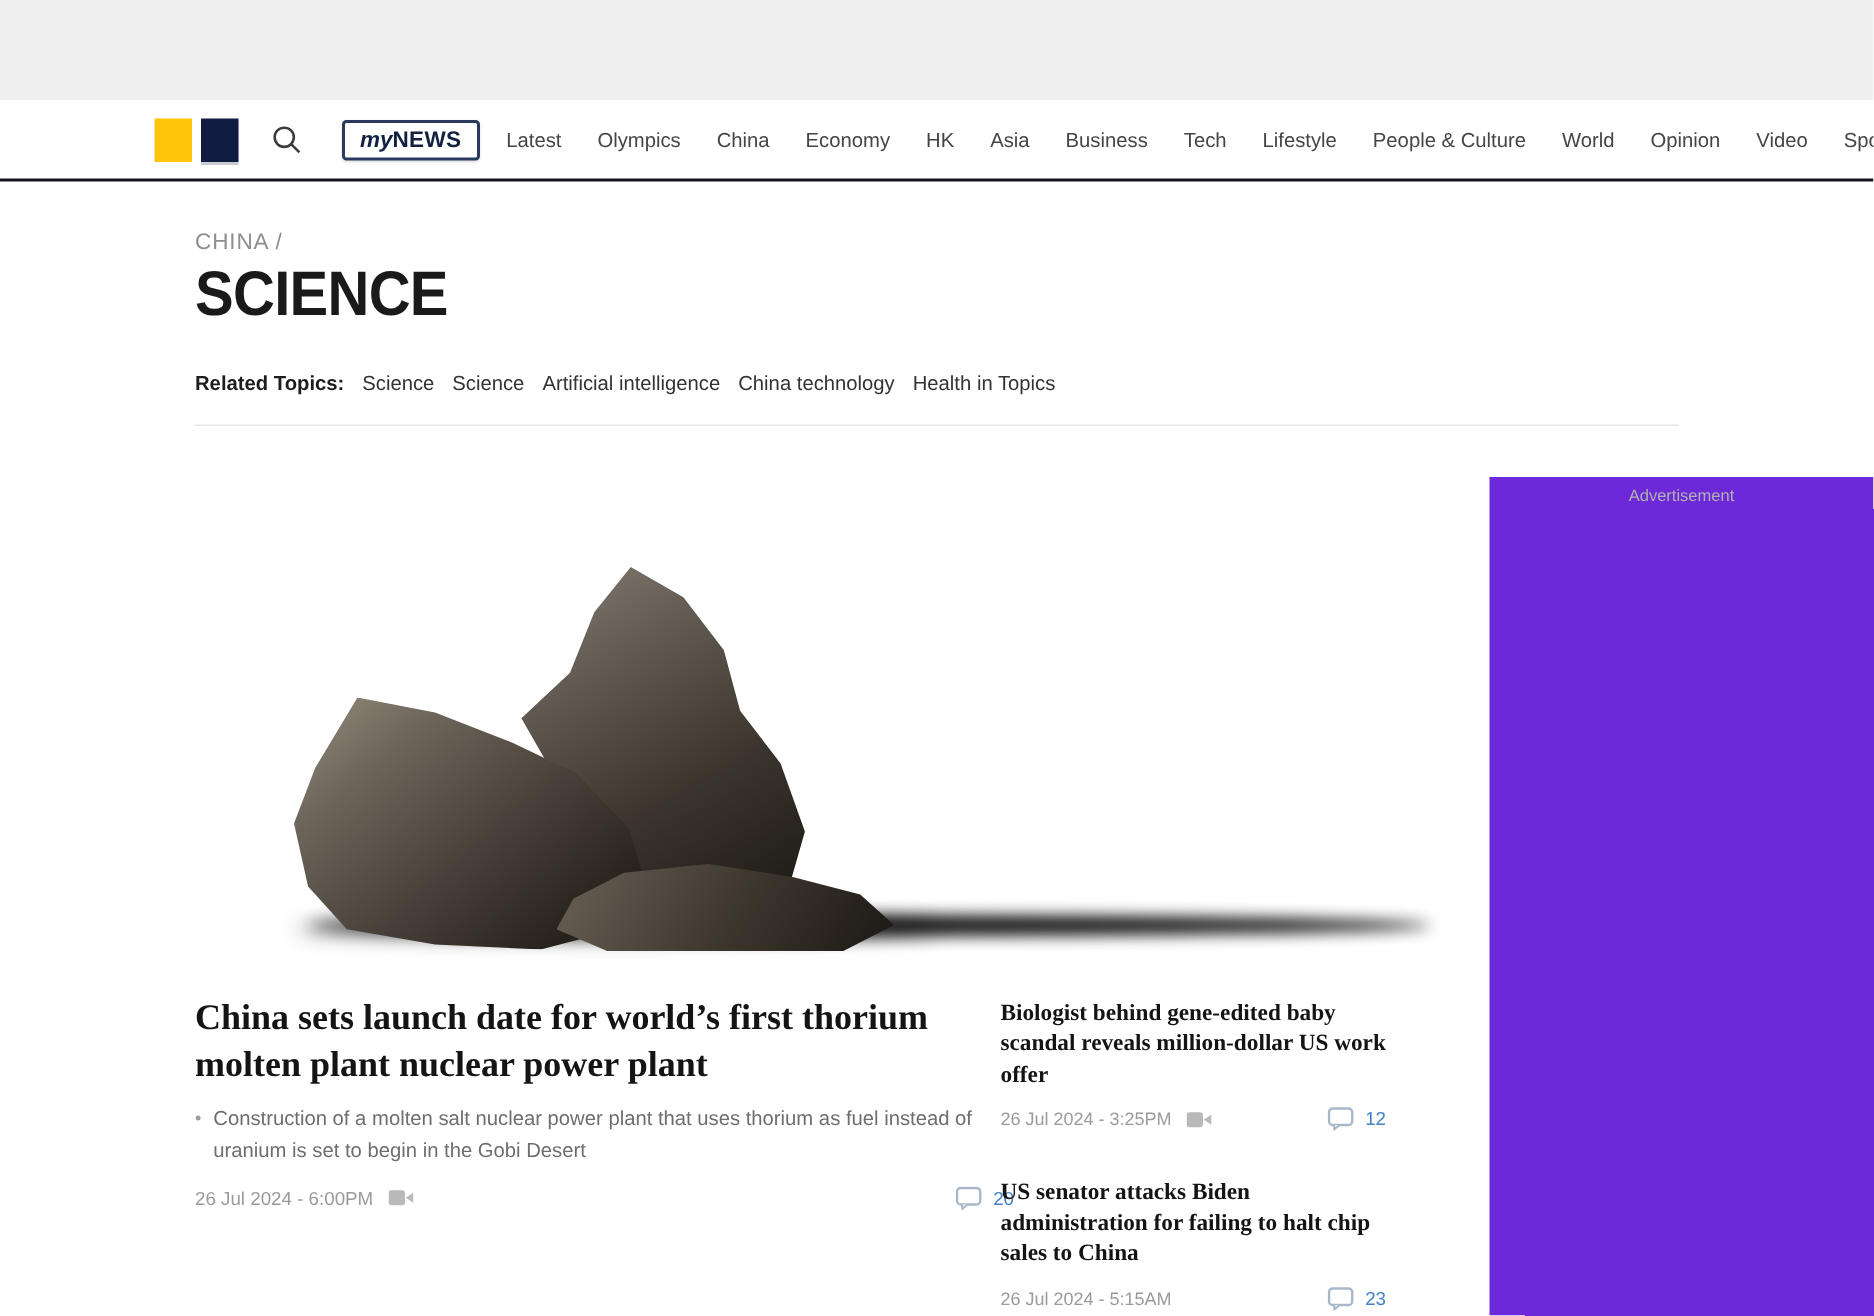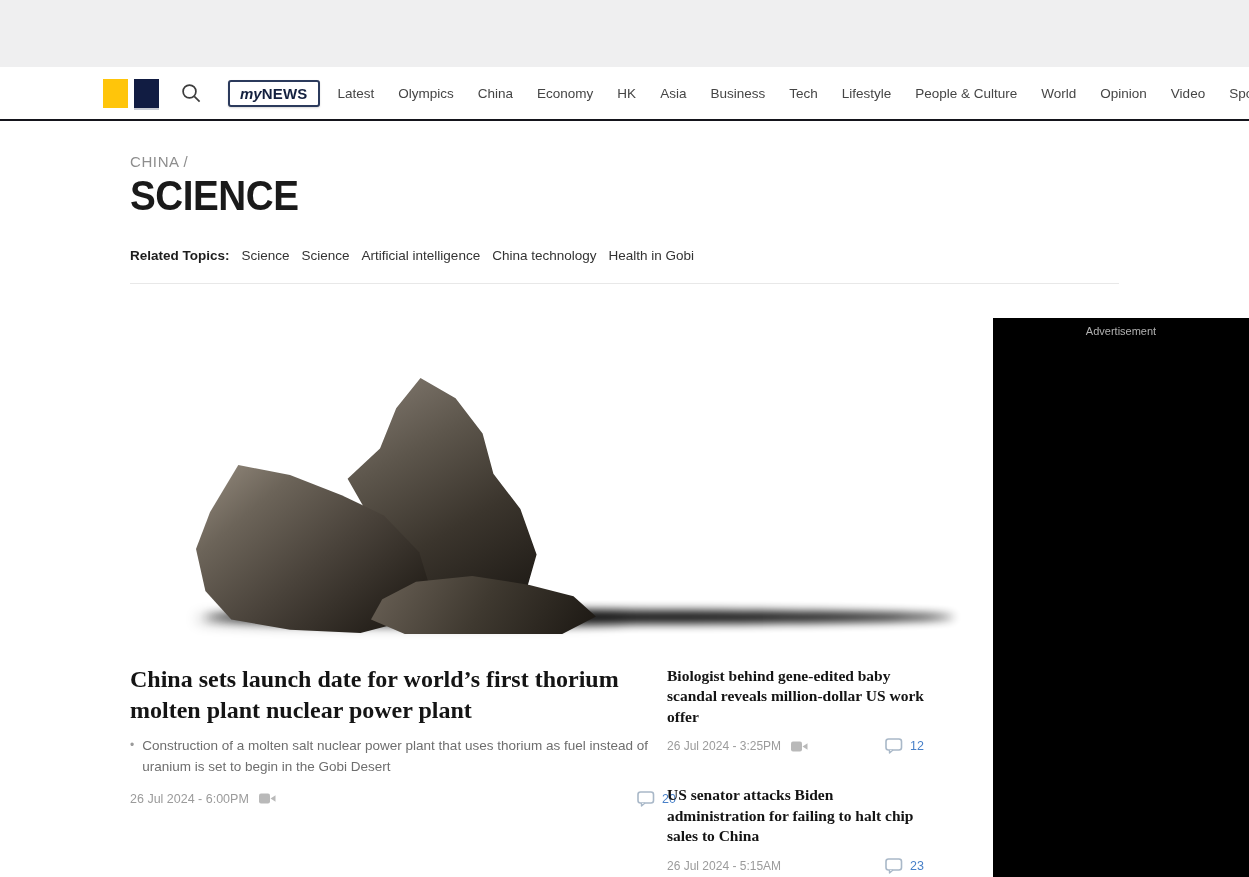--- a/index.html
+++ b/index.html
@@ -77,21 +77,21 @@
   .comments { display:flex; align-items:center; gap:7px; cursor:pointer; }
   .comments span { font-size:12.5px; color:#4880c8; }
 
   .side-col { position:absolute; left:667px; top:666px; width:257px; }
   .side-headline { font-size:15.5px; font-weight:700; line-height:1.32; color:#141414; cursor:pointer; }
   .side-meta { display:flex; justify-content:space-between; align-items:center; margin-top:11px; }
   .side-article + .side-article { margin-top:31px; }
   .side-col .timestamp { font-size:12px; }
 
   
-  .ad-box { position:absolute; left:993px; top:318px; width:256px; height:559px; background:#000000; }
+  .ad-box { position:absolute; left:993px; top:318px; width:256px; height:559px; background:#6d28d9; }
   .ad-label { text-align:center; padding-top:7px; font-size:11px; color:#b2b2b2; }
 </style>
 </head>
 <body>
 
 <div class="stage">
 
   <div class="top-band"></div>
 
   <header class="header">
@@ -132,21 +132,21 @@
 
   <div class="breadcrumb">CHINA /</div>
   <h1 class="page-title">SCIENCE</h1>
 
   <div class="related">
     <span class="label">Related Topics:</span>
     <span class="topic">Science</span>
     <span class="topic">Science</span>
     <span class="topic">Artificial intelligence</span>
     <span class="topic">China technology</span>
-    <span class="topic">Health in Gobi</span>
+    <span class="topic">Health in Topics</span>
   </div>
   <div class="divider"></div>
 
   <div class="hero">
     <div class="hero-shadow"></div>
     <div class="hero-shadow2"></div>
     <div class="rocks">
       <div class="rock rockB"></div>
       <div class="rock rockA"></div>
       <div class="rock rockC"></div>

